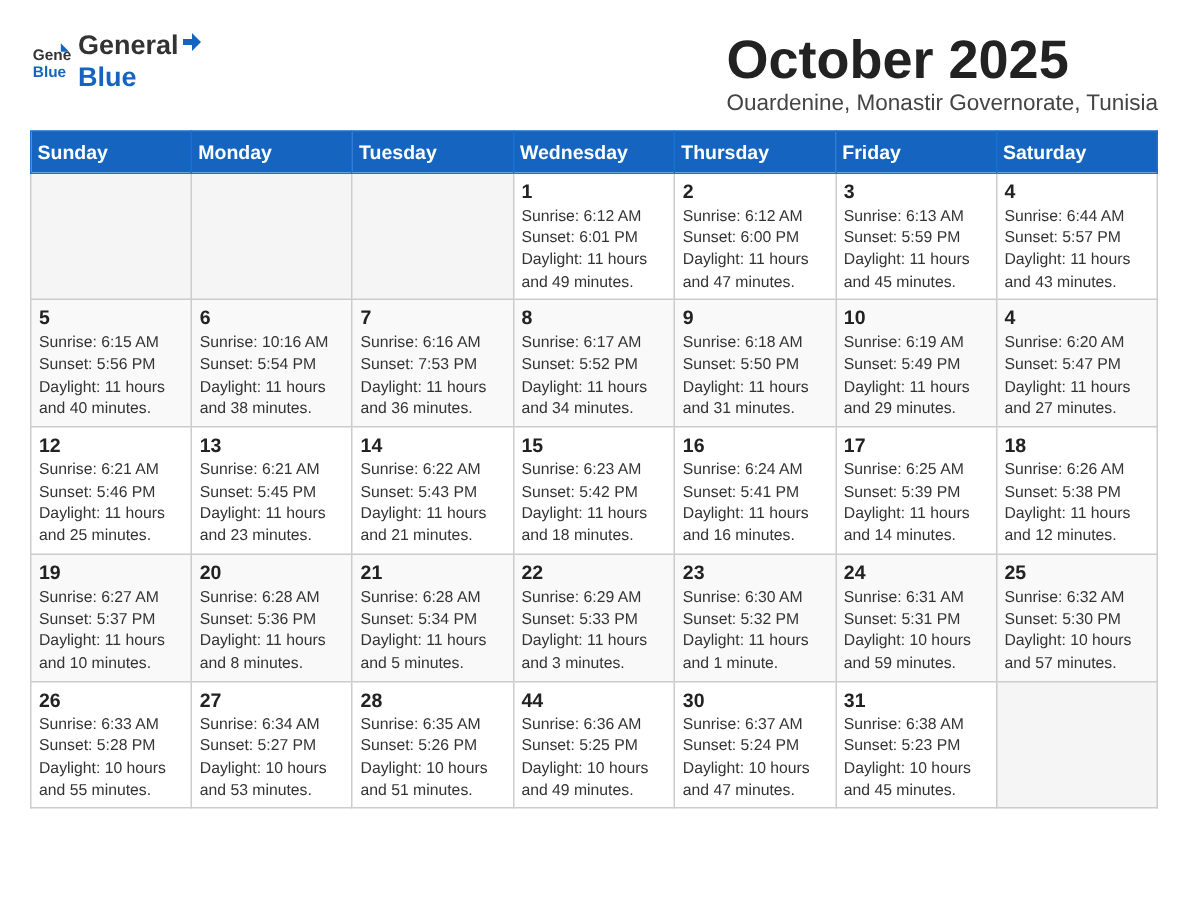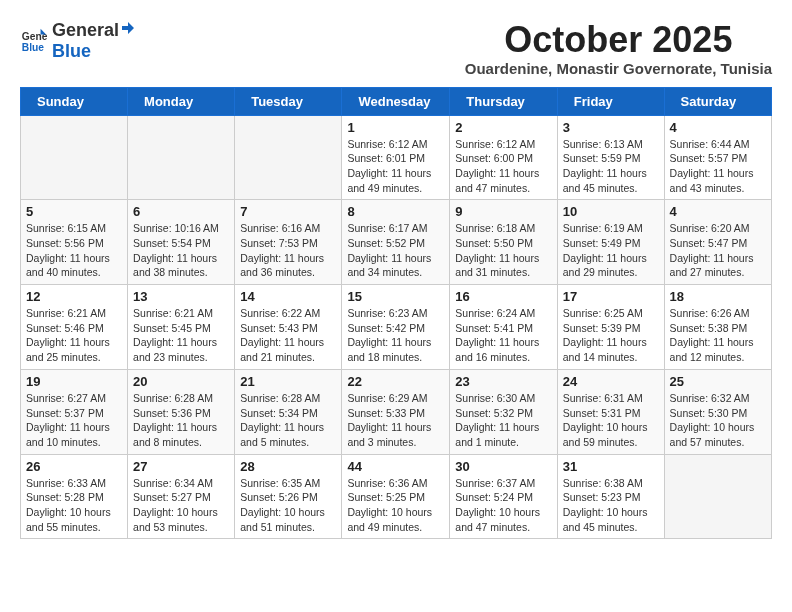--- a/index.html
+++ b/index.html
@@ -19,44 +19,43 @@
     .logo {
       display: flex;
       align-items: center;
       gap: 4px;
     }
     .logo-icon {
       width: 28px;
       height: 28px;
     }
     .title-block {
-      text-align: center;
+      text-align: left;
     }
     .month-title {
       font-size: 36px;
       font-weight: bold;
       color: #222;
       line-height: 1.1;
     }
     .subtitle {
       font-size: 15px;
       color: #444;
-      font-weight: bold;
     }
     .calendar {
       width: 100%;
       border-collapse: collapse;
       border: 1px solid #ccc;
     }
     .calendar th {
       background-color: #1565c0;
       color: #fff;
       font-size: 13px;
       font-weight: bold;
-      padding: 6px 16px;
+      padding: 6px 4px;
       text-align: left;
       border: 1px solid #1a6fd4;
     }
     .calendar td {
       vertical-align: top;
       padding: 4px 5px;
       border: 1px solid #ccc;
       font-size: 11px;
       color: #333;
       width: 108px;

